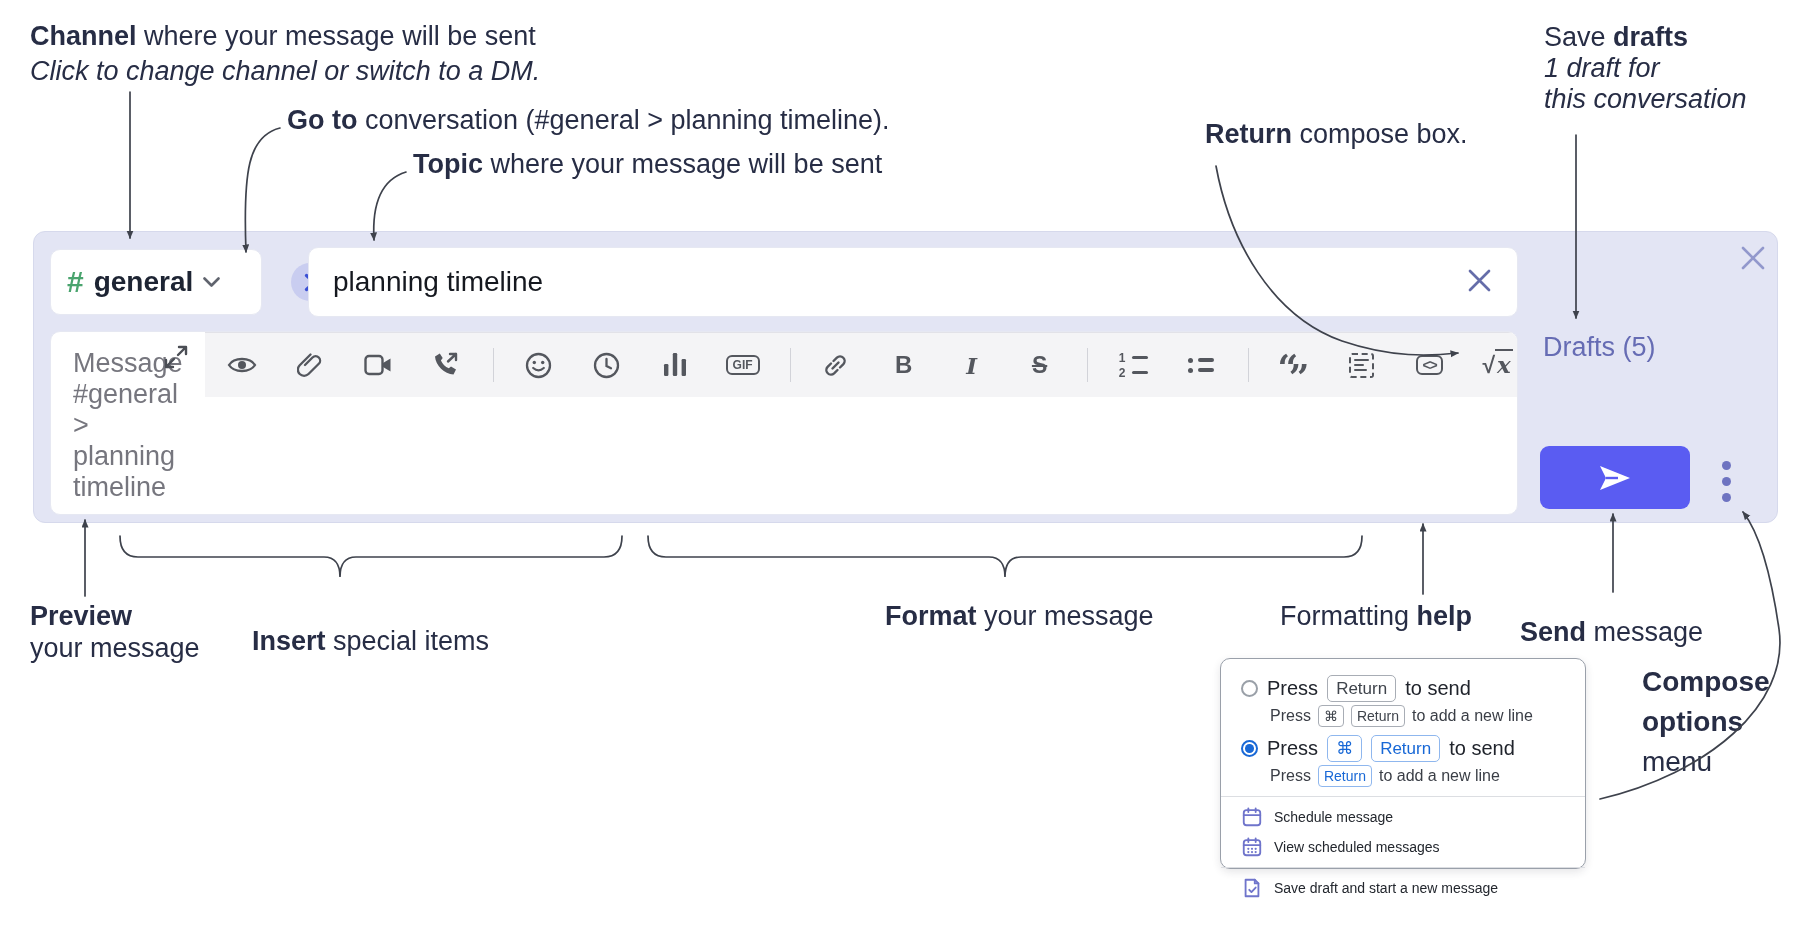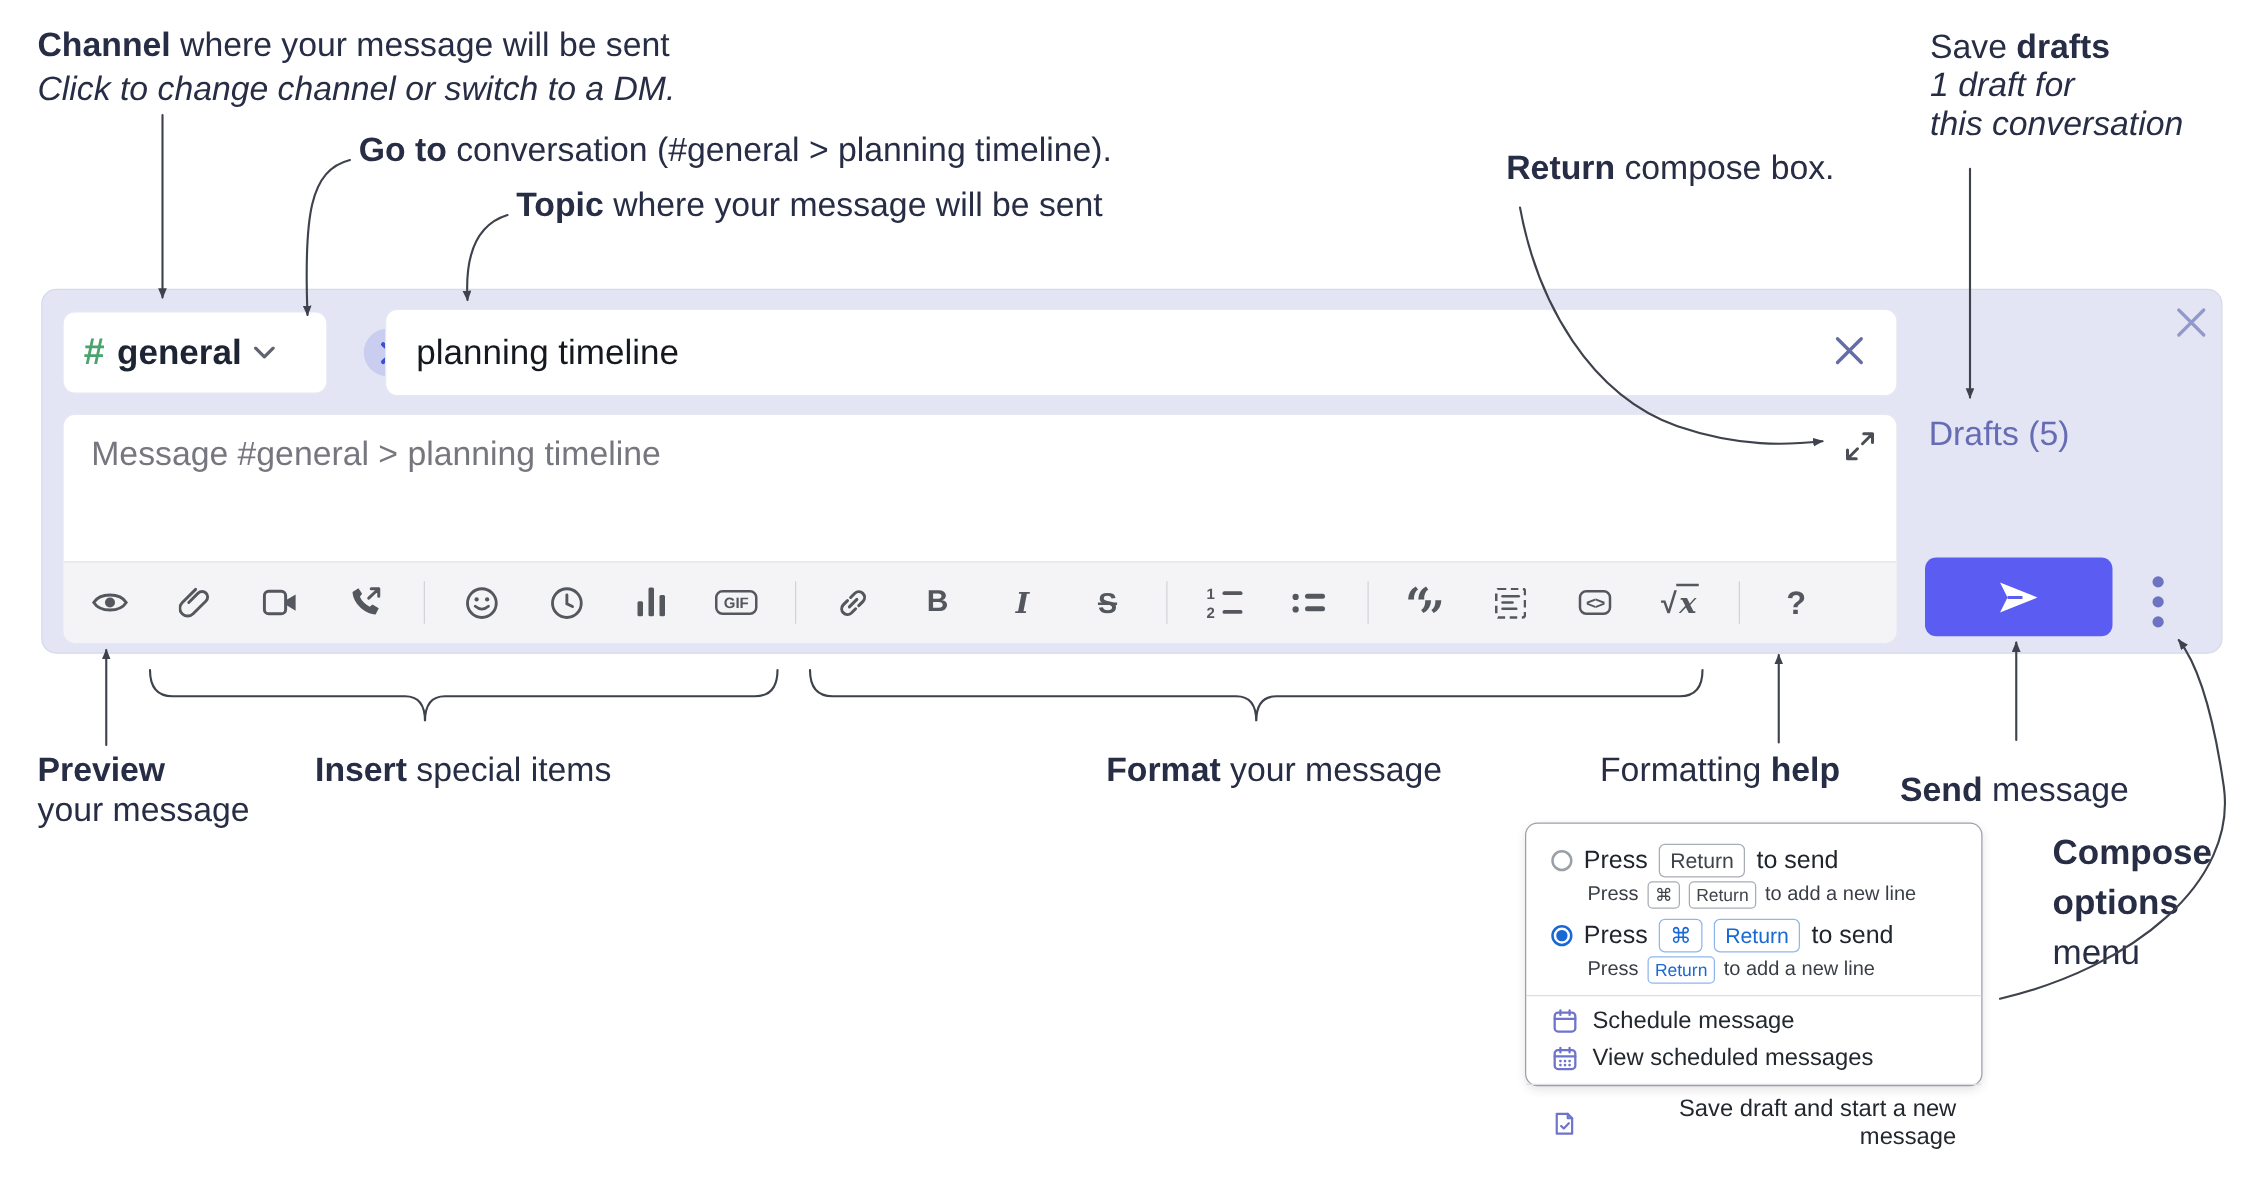--- a/index.html
+++ b/index.html
@@ -17,21 +17,21 @@
   #channel-chip .hash{color:#4aa46e;font-size:30px;font-weight:700;}
   #channel-chip .cname{color:#1d2433;font-size:28px;font-weight:600;}
   #goto-btn{position:absolute;left:257px;top:31px;width:38px;height:38px;border-radius:50%;
          background:#c9cdf0;display:flex;align-items:center;justify-content:center;border:none;cursor:pointer;}
   #topic-input{position:absolute;left:274px;top:15px;width:1210px;height:70px;background:#fff;
          border-radius:10px;border:1px solid #e6e8f2;box-sizing:border-box;
          display:flex;align-items:center;padding:0 24px;}
   #topic-input .tval{font-size:28px;color:#15181f;flex:1;}
   #panel-close{position:absolute;left:1703px;top:11px;width:32px;height:32px;background:none;border:none;cursor:pointer;padding:0;}
   #msg-card{position:absolute;left:16px;top:99px;width:1468px;height:184px;background:#fff;
-         border-radius:10px;border:1px solid #e6e8f2;box-sizing:border-box;display:flex;flex-direction:column;overflow:hidden;}
+         border-radius:10px;border:1px solid #e6e8f2;box-sizing:border-box;display:flex;flex-direction:row;overflow:hidden;}
   #msg-area{flex:1;position:relative;padding:16px 22px;}
   #msg-placeholder{font-size:27px;color:#76767e;}
   #expand-btn{position:absolute;top:12px;right:16px;width:26px;height:26px;background:none;border:none;padding:0;cursor:pointer;}
   #toolbar{height:64px;background:#f4f4f6;border-top:1px solid #e2e2e8;display:flex;align-items:center;
          padding:0 0 0 18px;}
   .tbtn{width:38px;height:44px;display:flex;align-items:center;justify-content:center;background:none;border:none;
          padding:0;margin-right:30px;cursor:pointer;color:#54575e;}
   .tdiv{width:1px;height:34px;background:#d2d3d9;margin:0 26px 0 -2px;}
   .glyph{font-size:24px;font-weight:700;color:#54575e;font-family:"Liberation Sans",sans-serif;}
   .glyph.i{font-family:"DejaVu Serif",serif;font-style:italic;font-weight:700;font-size:23px;}
@@ -65,21 +65,21 @@
   .prow{display:flex;align-items:center;gap:9px;margin:4px 0 3px 0;}
   .psub{display:flex;align-items:center;gap:7px;margin:0 0 8px 29px;font-size:16px;color:#3a3e46;}
   .radio{width:17px;height:17px;border:2px solid #9aa0a8;border-radius:50%;box-sizing:border-box;flex:none;cursor:pointer;}
   .radio.sel{border-color:#1868d6;position:relative;}
   .radio.sel::after{content:"";position:absolute;inset:2.2px;background:#1868d6;border-radius:50%;}
   .key{display:inline-block;border:1.5px solid #a8adb5;border-radius:5px;padding:0 8px;font-size:17px;
        line-height:25px;color:#3f444c;background:#fff;}
   .key.sm{font-size:14px;line-height:20px;padding:0 5px;border-radius:4px;}
   .key.blue{border-color:#8fb7ee;color:#1868d6;}
   .pdiv{height:1px;background:#dcdee2;margin:9px -20px;}
-  .pitem{display:flex;align-items:center;gap:11px;margin:8px 0;font-size:19px;color:#23272e;cursor:pointer;text-align:right;}
+  .pitem{display:flex;align-items:center;gap:11px;margin:8px 0;font-size:14px;color:#23272e;cursor:pointer;text-align:right;}
   
   #overlay{position:absolute;left:0;top:0;width:1814px;height:944px;pointer-events:none;z-index:9;}
 </style>
 </head>
 <body>
 
 <div id="stage">
 
   <div class="ann" style="left:30px;top:20px;">
     <div><span class="b">Channel</span><span> where your message will be sent</span></div>
@@ -96,21 +96,21 @@
   </div>
   <div class="ann" style="left:1544px;top:22px;line-height:31px;">
     <div><span>Save </span><span class="b">drafts</span></div>
     <div class="it">1 draft for</div>
     <div class="it">this conversation</div>
   </div>
   <div class="ann" style="left:30px;top:600px;">
     <div class="b">Preview</div>
     <div>your message</div>
   </div>
-  <div class="ann" style="left:252px;top:600px;">
+  <div class="ann" style="left:252px;top:625px;">
     <span class="b">Insert</span><span> special items</span>
   </div>
   <div class="ann" style="left:885px;top:600px;">
     <span class="b">Format</span><span> your message</span>
   </div>
   <div class="ann" style="left:1280px;top:600px;">
     <span>Formatting </span><span class="b">help</span>
   </div>
   <div class="ann" style="left:1520px;top:600px;margin-top:16px;">
     <span class="b">Send</span><span> message</span>

